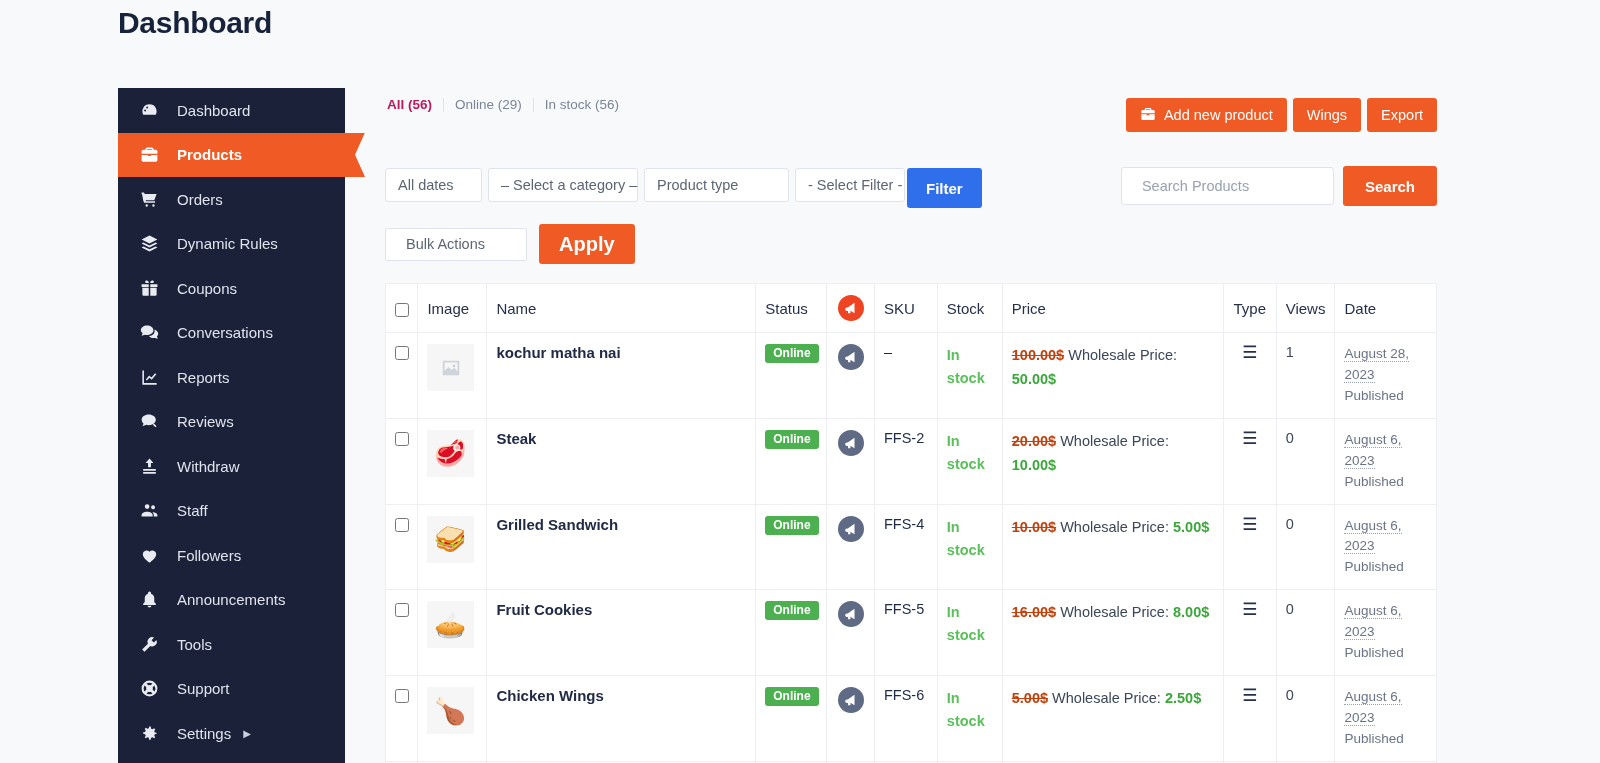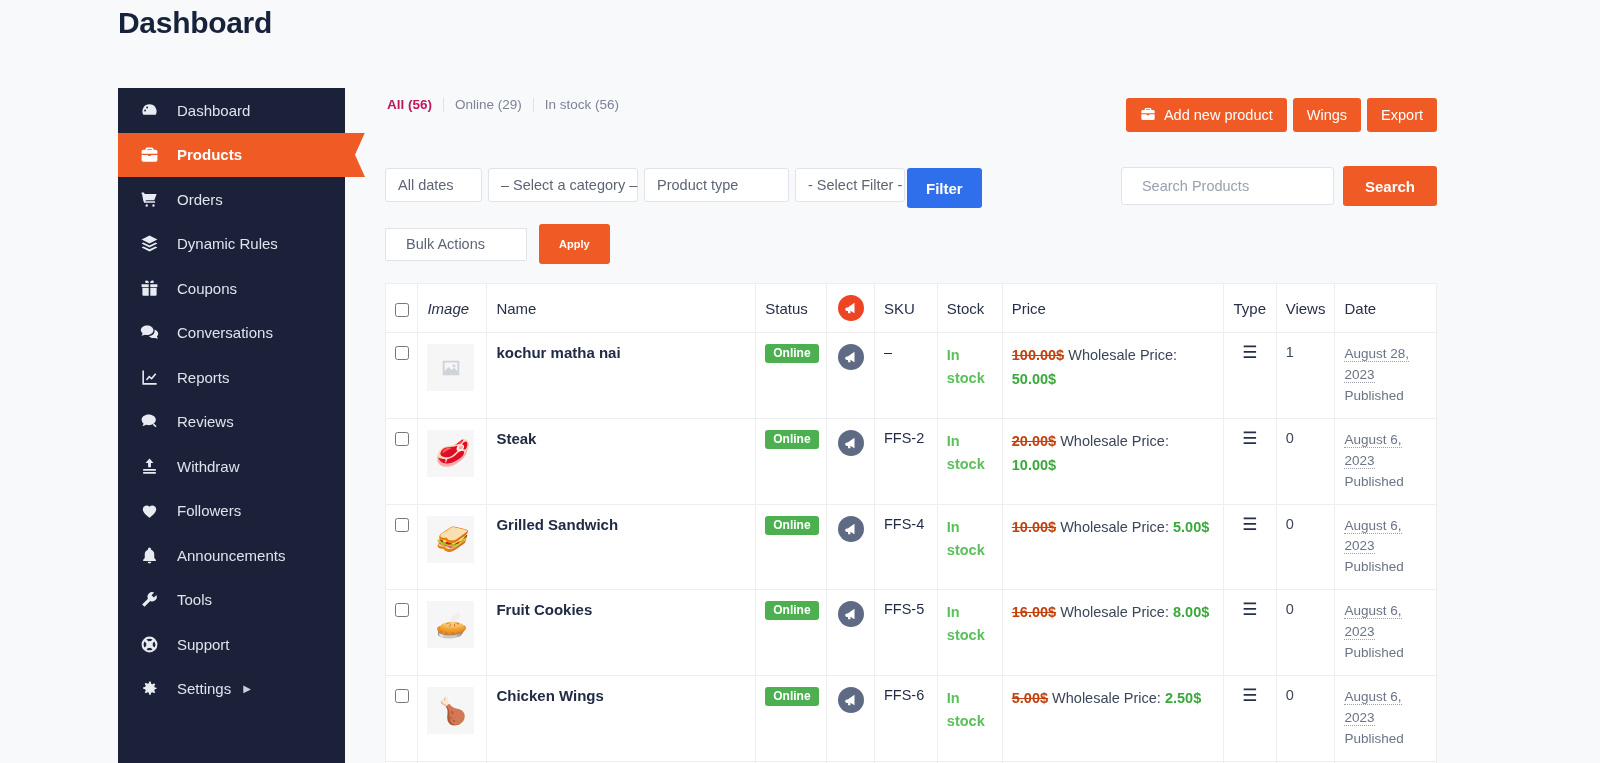--- a/index.html
+++ b/index.html
@@ -157,21 +157,21 @@
   #btn-search { height: 40px; font-size: 15px; font-weight: bold; padding: 0 22px; margin-left: 9px; }
 
   
   #bulk-bar { position: absolute; left: 0; top: 136px; display: flex; align-items: center; }
   #fld-bulk {
     width: 142px; height: 33px;
     background: #fff; border: 1px solid #e0e3e9; border-radius: 2px;
     display: flex; align-items: center; padding: 0 20px;
     font-size: 14.5px; color: #5d6575; cursor: pointer;
   }
-  #btn-apply { height: 40px; font-size: 11px; font-weight: bold; padding: 14px 20px; margin-left: 6px; }
+  #btn-apply { height: 40px; font-size: 20px; font-weight: bold; padding: 14px 20px; margin-left: 6px; }
 
   
   #product-table {
     position: absolute;
     left: 0; top: 195px;
     width: 1052px;
     border-collapse: collapse;
     background: #ffffff;
     table-layout: fixed;
     font-size: 14.5px;
@@ -184,21 +184,21 @@
   }
   #product-table th {
     height: 43px;
     vertical-align: middle;
     font-weight: normal;
     color: #27304a;
     font-size: 15px;
     background: #ffffff;
   }
   .c-check { width: 32px; }
-  .c-image { width: 68px; font-style: italic; }
+  .c-image { width: 68px; }
   .c-name  { width: 265px; }
   .c-status{ width: 70px; }
   .c-promo { width: 47px; }
   .c-sku   { width: 62px; }
   .c-stock { width: 64px; }
   .c-price { width: 218px; }
   .c-type  { width: 52px; }
   .c-views { width: 58px; }
   .c-date  { width: 100px; }
 
@@ -331,20 +331,28 @@
       </span>
       <span class="nav-label">Reviews</span>
     </div>
     <div class="nav-item">
       <span class="nav-ico">
         <svg width="19" height="19" viewBox="0 0 24 24" fill="currentColor">
           <path d="M12 2l5 5.5h-3.2v5.5h-3.6V7.5H7L12 2zM4 15h16v2.5H4V15zm0 4h16V21H4v-2z"></path>
         </svg>
       </span>
       <span class="nav-label">Withdraw</span>
+    </div>
+    <div class="nav-item">
+      <span class="nav-ico">
+        <svg width="19" height="19" viewBox="0 0 24 24" fill="currentColor">
+          <path d="M9 10a3 3 0 1 0 0-6 3 3 0 0 0 0 6zm7.5.5a2.5 2.5 0 1 0 0-5 2.5 2.5 0 0 0 0 5zM2 18c0-2.8 3.1-4.5 7-4.5s7 1.7 7 4.5v1.5H2V18zm15.3-3.8c2.7.4 4.7 1.8 4.7 3.8v1.5h-4.6V18c0-1.5-.7-2.8-1.8-3.7l1.7-.1z"></path>
+        </svg>
+      </span>
+      <span class="nav-label">Staff</span>
     </div>
     <div class="nav-item">
       <span class="nav-ico">
         <svg width="19" height="19" viewBox="0 0 24 24" fill="currentColor">
           <path d="M12 21s-8.5-5.3-8.5-10.6A4.9 4.9 0 0 1 12 7.2a4.9 4.9 0 0 1 8.5 3.2C20.5 15.7 12 21 12 21z"></path>
         </svg>
       </span>
       <span class="nav-label">Followers</span>
     </div>
     <div class="nav-item">

